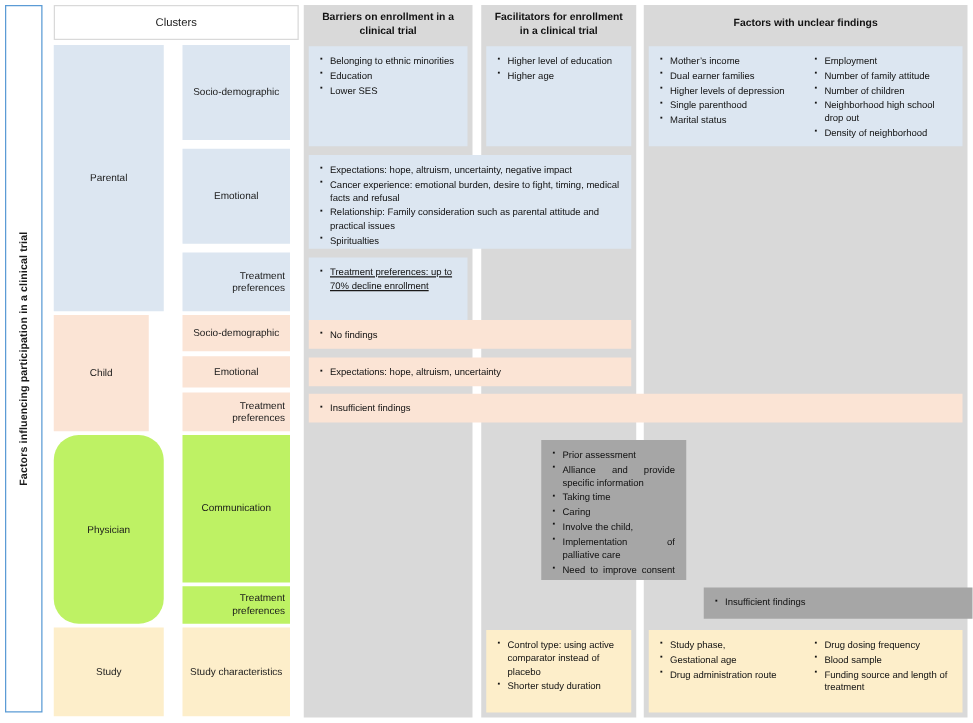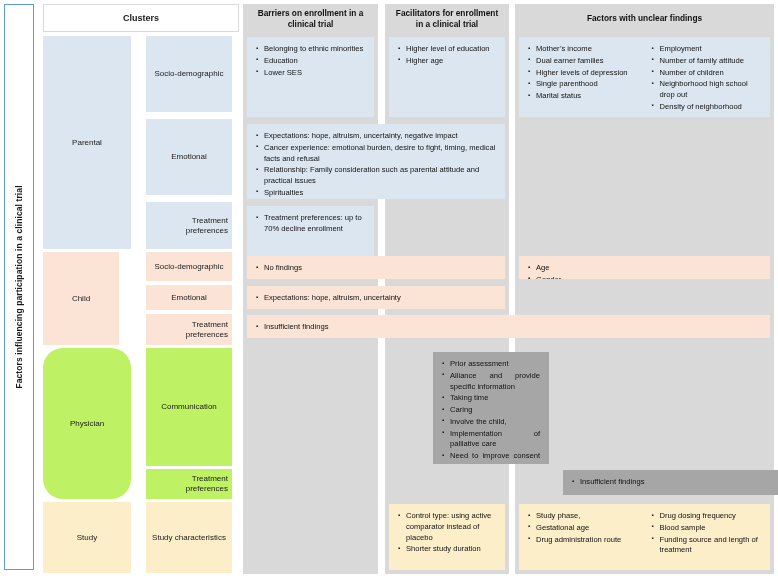--- a/index.html
+++ b/index.html
@@ -21,21 +21,21 @@
     transform:rotate(-90deg);white-space:nowrap;
     font-size:8.5px;font-weight:600;letter-spacing:.1px;
   }
 
   
   .clusters-head{
     position:absolute;left:43px;top:4px;width:196px;height:28px;
     border:1px solid #d9d9d9;background:#ffffff;
     display:flex;align-items:center;justify-content:center;
     box-sizing:border-box;
-    font-size:9px;font-weight:700;
+    font-size:9px;font-weight:400;
   }
 
   .cell{
     position:absolute;box-sizing:border-box;
     display:flex;align-items:center;justify-content:center;
     text-align:right;font-size:8px;line-height:1.25;
     padding:2px 4px;
   }
   .cell.blue{background:#dce6f1;}
   .cell.pink{background:#fbe4d5;}
@@ -138,35 +138,29 @@
 
   <div class="box blue" style="left:247px;top:124px;width:258px;height:75px;">
     <ul>
         <li>Expectations: hope, altruism, uncertainty, negative impact</li>
         <li>Cancer experience: emotional burden, desire to fight, timing, medical facts and refusal</li>
         <li>Relationship: Family consideration such as parental attitude and practical issues</li>
         <li>Spiritualties</li>
       </ul>
   </div>
 
-  <div class="box blue" style="left:247px;top:206px;width:127px;height:51px;">
+  <div class="box blue" style="left:247px;top:206px;width:127px;height:51px;text-decoration:underline;">
     <ul>
         <li>Treatment preferences: up to 70% decline enrollment</li>
       </ul>
   </div>
 
   <div class="box pink" style="left:247px;top:256px;width:258px;height:23px;">
     <ul>
         <li> No findings</li>
-      </ul>
-  </div>
-  <div class="box pink" style="left:519px;top:256px;width:251px;height:23px;">
-    <ul>
-        <li>Age</li>
-        <li>Gender</li>
       </ul>
   </div>
 
   <div class="box pink" style="left:247px;top:286px;width:258px;height:23px;">
     <ul>
         <li>Expectations: hope, altruism, uncertainty</li>
       </ul>
   </div>
 
   <div class="box pink" style="left:247px;top:315px;width:523px;height:23px;">

